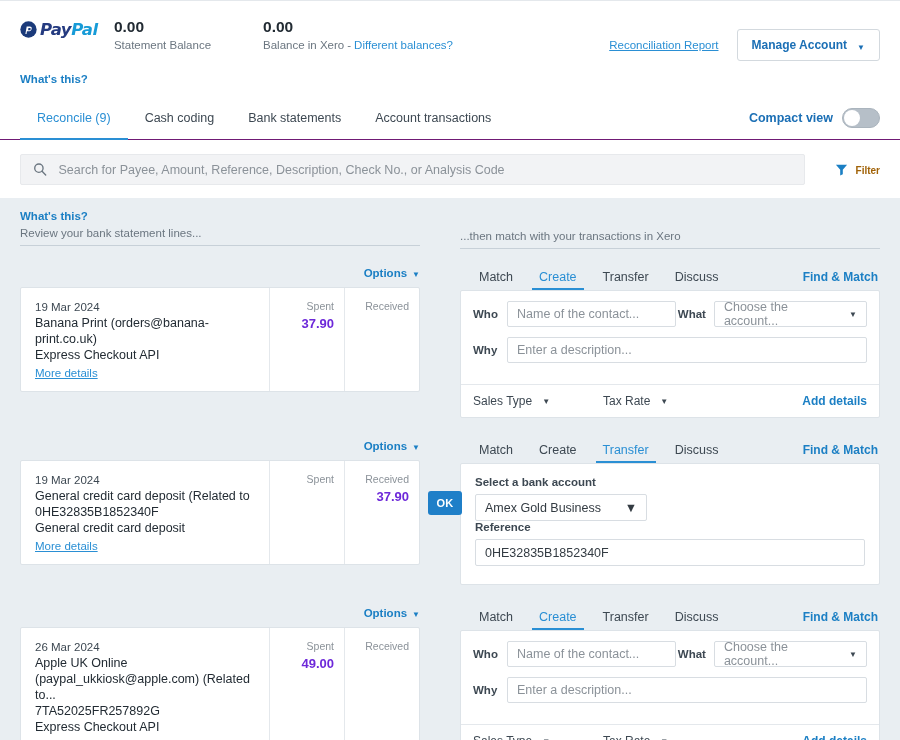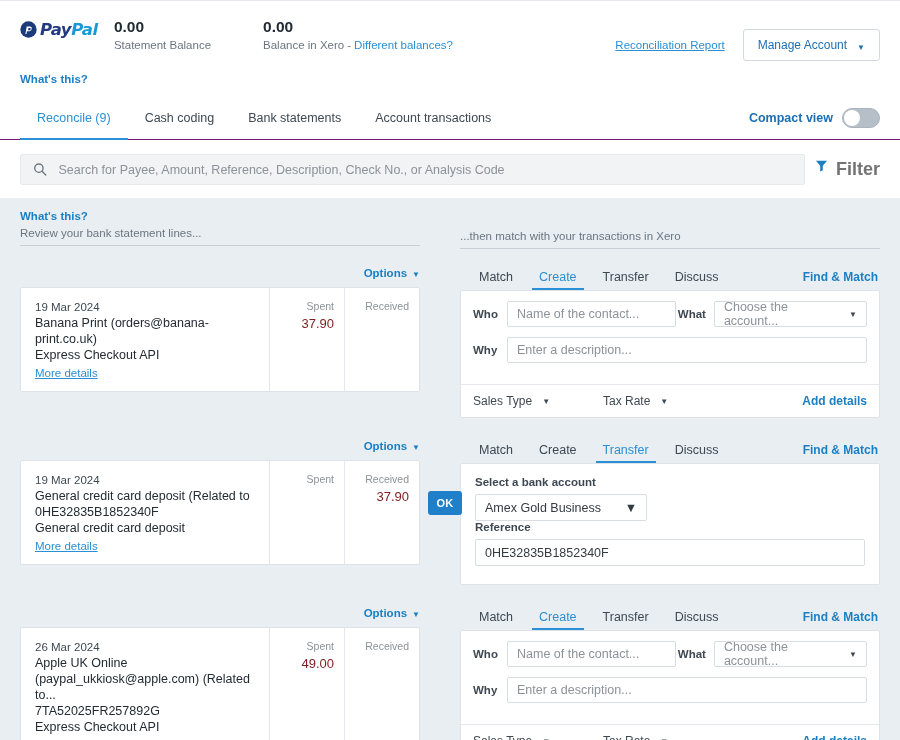--- a/index.html
+++ b/index.html
@@ -33,21 +33,21 @@
 
   .whats-this-top {
     position: absolute; left: 20px; top: 72px;
     font-size: 11.5px; font-weight: bold; color: #1b7fc4; text-decoration: none;
   }
 
   .top-right { position: absolute; right: 20px; top: 28px; display: flex; align-items: center; }
   .recon-link { font-size: 11.5px; color: #2a8fd4; text-decoration: underline; margin-right: 18px; }
   .manage-btn {
     border: 1px solid #d3d9de; border-radius: 3px; background: #fff;
-    padding: 8px 14px; font-size: 12px; font-weight: normal; color: #1b6fb5;
+    padding: 8px 14px; font-size: 12px; font-weight: bold; color: #1b6fb5;
     display: flex; align-items: flex-end; cursor: pointer;
   }
   .manage-btn .caret { margin-left: 10px; font-size: 8px; color: #1b6fb5; }
 
   
   .tabrow {
     height: 44px; background: #fff; border-bottom: 1px solid #701a75;
     display: flex; align-items: stretch; padding: 0 20px; position: relative;
   }
   .tab {
@@ -75,22 +75,22 @@
     flex: 0 0 785px; height: 31px; background: #f2f3f5; border: 1px solid #e7e9ec; border-radius: 2px;
     display: flex; align-items: center; padding: 0 12px;
   }
   .searchbox svg { margin-right: 11px; }
   .searchbox input {
     border: 0; background: transparent; outline: none; width: 100%;
     font-family: "Liberation Sans", sans-serif; font-size: 12.5px; color: #444;
   }
   .searchbox input::placeholder { color: #8b9299; }
   .filter-btn {
-    margin-left: auto; display: flex; align-items: flex-start; cursor: pointer;
-    font-size: 18px; font-weight: bold; color: #737373;
+    margin-left: auto; display: flex; align-items: flex-end; cursor: pointer;
+    font-size: 10px; font-weight: bold; color: #a16207;
   }
   .filter-btn svg { margin-right: 8px; }
 
   
   .body {
     background: #e9eef2; padding: 0 20px; height: 545px; position: relative;
   }
   .colheads { display: flex; padding-top: 12px; }
   .ch-left { width: 400px; }
   .ch-right { width: 420px; margin-left: 40px; }
@@ -114,21 +114,21 @@
     background: #fff; border: 1px solid #dde3e8; border-radius: 2px; display: flex; min-height: 97px;
   }
   .stmt-main { flex: 1; padding: 11px 12px 9px 14px; }
   .stmt-date { font-size: 11.5px; color: #3d4852; line-height: 16px; }
   .stmt-desc { font-size: 12.5px; color: #222b33; line-height: 16px; }
   .stmt-more { font-size: 11.5px; color: #2a8fd4; text-decoration: underline; line-height: 17px; display: inline-block; }
   .stmt-amt {
     width: 75px; border-left: 1px solid #e4e8ec; padding: 11px 10px 0 0; text-align: right;
   }
   .amt-lbl { font-size: 10.5px; color: #8b9299; line-height: 14px; }
-  .amt-val { font-size: 13px; color: #7f1d1d; line-height: 19px; margin-top: 1px; }
+  .amt-val { font-size: 13px; color: #6d28d9; line-height: 19px; margin-top: 1px; font-weight: bold; }
 
   
   .ok-btn {
     position: absolute; left: 408px; top: 55px; width: 34px; height: 24px;
     background: #1f7fc8; border: 0; border-radius: 3px; color: #fff;
     font-family: "Liberation Sans", sans-serif; font-size: 11px; font-weight: bold;
     cursor: pointer; letter-spacing: 0.3px;
   }
 
   

